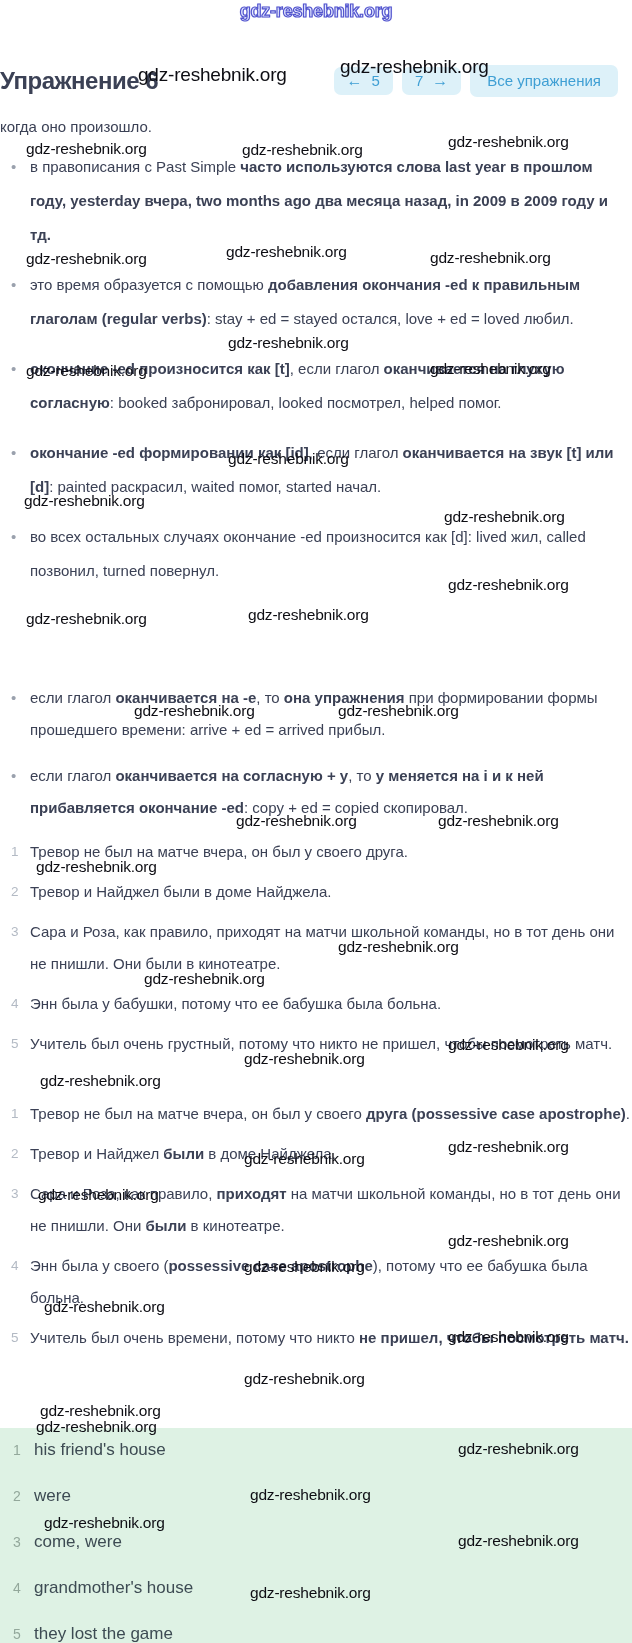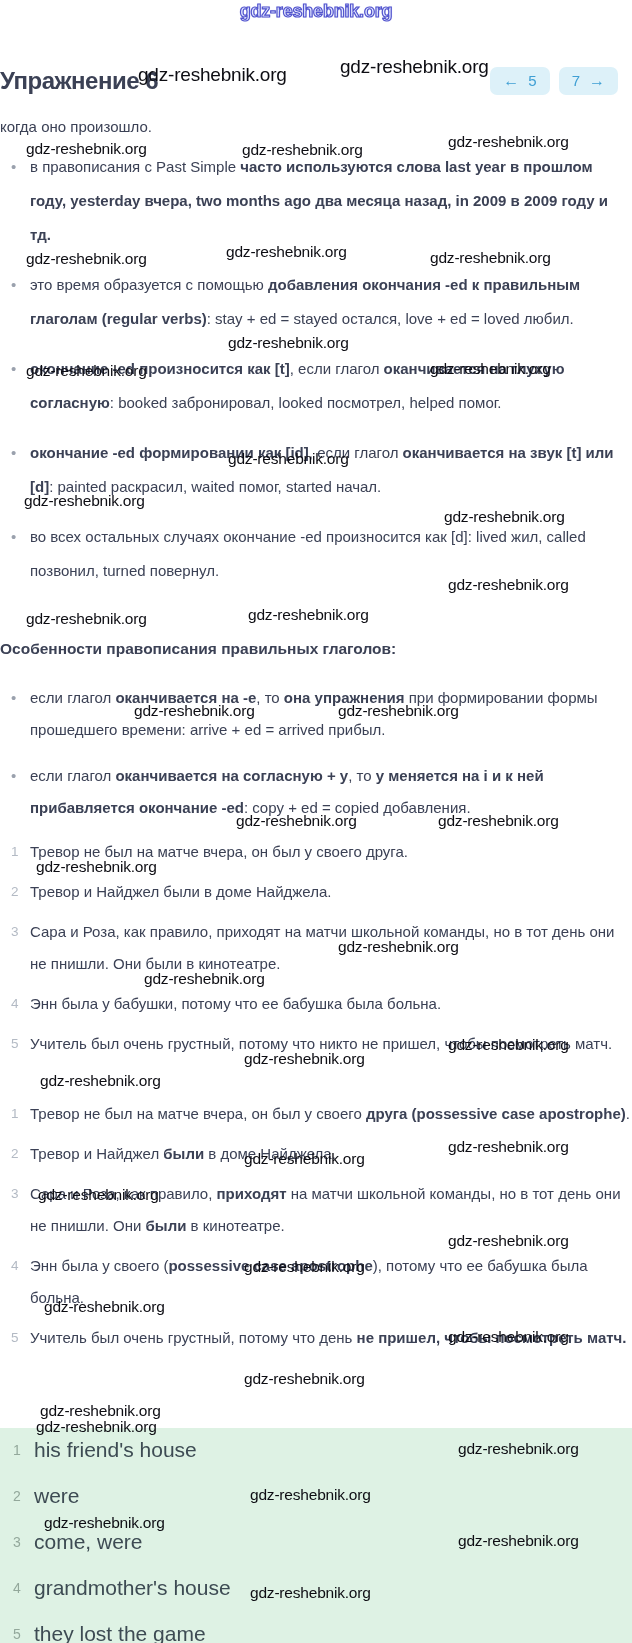--- a/index.html
+++ b/index.html
@@ -46,21 +46,21 @@
   .s-task { top:836px; }
   .s-task .li { line-height:32px; margin-bottom:8px; }
   .s-corrected { top:1098px; }
   .s-corrected .li { line-height:32px; margin-bottom:8px; }
   .s-answers {
     position:absolute; top:1428px; left:0; right:0; bottom:0;
     background:#def2e4; z-index:1; padding-top:6px;
   }
   .s-answers .list-inner { position:relative; }
   .s-answers .li { line-height:32px; margin-bottom:14px; }
-  .s-answers .li-text { font-size:21px; color:#3d4b53; }
+  .s-answers .li-text { font-size:17px; color:#3d4b53; }
   .s-answers .mark { color:#93a89b; padding-left:13px; width:34px; font-size:14px; }
 </style>
 </head>
 <body>
 
 <div class="page">
 
   <span class="wm wm-outline">gdz-reshebnik.org</span>
   <span class="wm wm-lg" style="left:138px;top:64px">gdz-reshebnik.org</span>
   <span class="wm wm-lg" style="left:340px;top:56px">gdz-reshebnik.org</span>
@@ -110,20 +110,21 @@
     <h1 class="title">Упражнение 6</h1>
     <div class="nav">
       <button class="nav-btn">
         <span class="arr">←</span>
         <span>5</span>
       </button>
       <button class="nav-btn">
         <span>7</span>
         <span class="arr">→</span>
       </button>
+      <button class="nav-btn wide">Все упражнения</button>
     </div>
   </div>
 
   <div class="s-lead">когда оно произошло.</div>
 
   <div class="list s-rules">
 
       <div class="li">
         <span class="mark dot">•</span>
         <div class="li-text"><span>в правописания с Past Simple </span><span class="b">часто используются слова last year в прошлом году, yesterday вчера, two months ago два месяца назад, in 2009 в 2009 году и тд.</span></div>
@@ -144,31 +145,30 @@
         <div class="li-text"><span class="b">окончание -ed формировании как [id]</span><span>, если глагол </span><span class="b">оканчивается на звук [t] или [d]</span><span>: painted раскрасил, waited помог, started начал.</span></div>
       </div>
 
       <div class="li">
         <span class="mark dot">•</span>
         <div class="li-text"><span>во всех остальных случаях окончание -ed произносится как [d]: lived жил, called позвонил, turned повернул.</span></div>
       </div>
 
   </div>
 
-  <div class="s-spelling-heading">Особенности правописания правильных глаголов:</div>
   <div class="list s-spelling">
 
       <div class="li">
         <span class="mark dot">•</span>
         <div class="li-text"><span>если глагол </span><span class="b">оканчивается на -е</span><span>, то </span><span class="b">она упражнения</span><span> при формировании формы прошедшего времени: arrive + ed = arrived прибыл.</span></div>
       </div>
 
       <div class="li">
         <span class="mark dot">•</span>
-        <div class="li-text"><span>если глагол </span><span class="b">оканчивается на согласную + y</span><span>, то </span><span class="b">у меняется на i и к ней прибавляется окончание -ed</span><span>: copy + ed = copied добавления.</span></div>
+        <div class="li-text"><span>если глагол </span><span class="b">оканчивается на согласную + y</span><span>, то </span><span class="b">у меняется на i и к ней прибавляется окончание -ed</span><span>: copy + ed = copied скопировал.</span></div>
       </div>
 
   </div>
 
   <div class="list s-task">
 
       <div class="li">
         <span class="mark">1</span>
         <div class="li-text">Тревор не был на матче вчера, он был у своего друга.</div>
       </div>
@@ -212,21 +212,21 @@
         <div class="li-text"><span>Сара и Роза, как правило, </span><span class="b">приходят</span><span> на матчи школьной команды, но в тот день они не пнишли. Они </span><span class="b">были</span><span> в кинотеатре.</span></div>
       </div>
 
       <div class="li">
         <span class="mark">4</span>
         <div class="li-text"><span>Энн была у своего (</span><span class="b">possessive case apostrophe</span><span>), потому что ее бабушка была больна.</span></div>
       </div>
 
       <div class="li">
         <span class="mark">5</span>
-        <div class="li-text"><span>Учитель был очень грустный, потому что день </span><span class="b">не пришел, чтобы посмотреть матч.</span></div>
+        <div class="li-text"><span>Учитель был очень времени, потому что никто </span><span class="b">не пришел, чтобы посмотреть матч.</span></div>
       </div>
 
   </div>
 
   <div class="s-answers">
     <div class="list-inner">
 
         <div class="li">
           <span class="mark">1</span>
           <div class="li-text">his friend's house</div>

